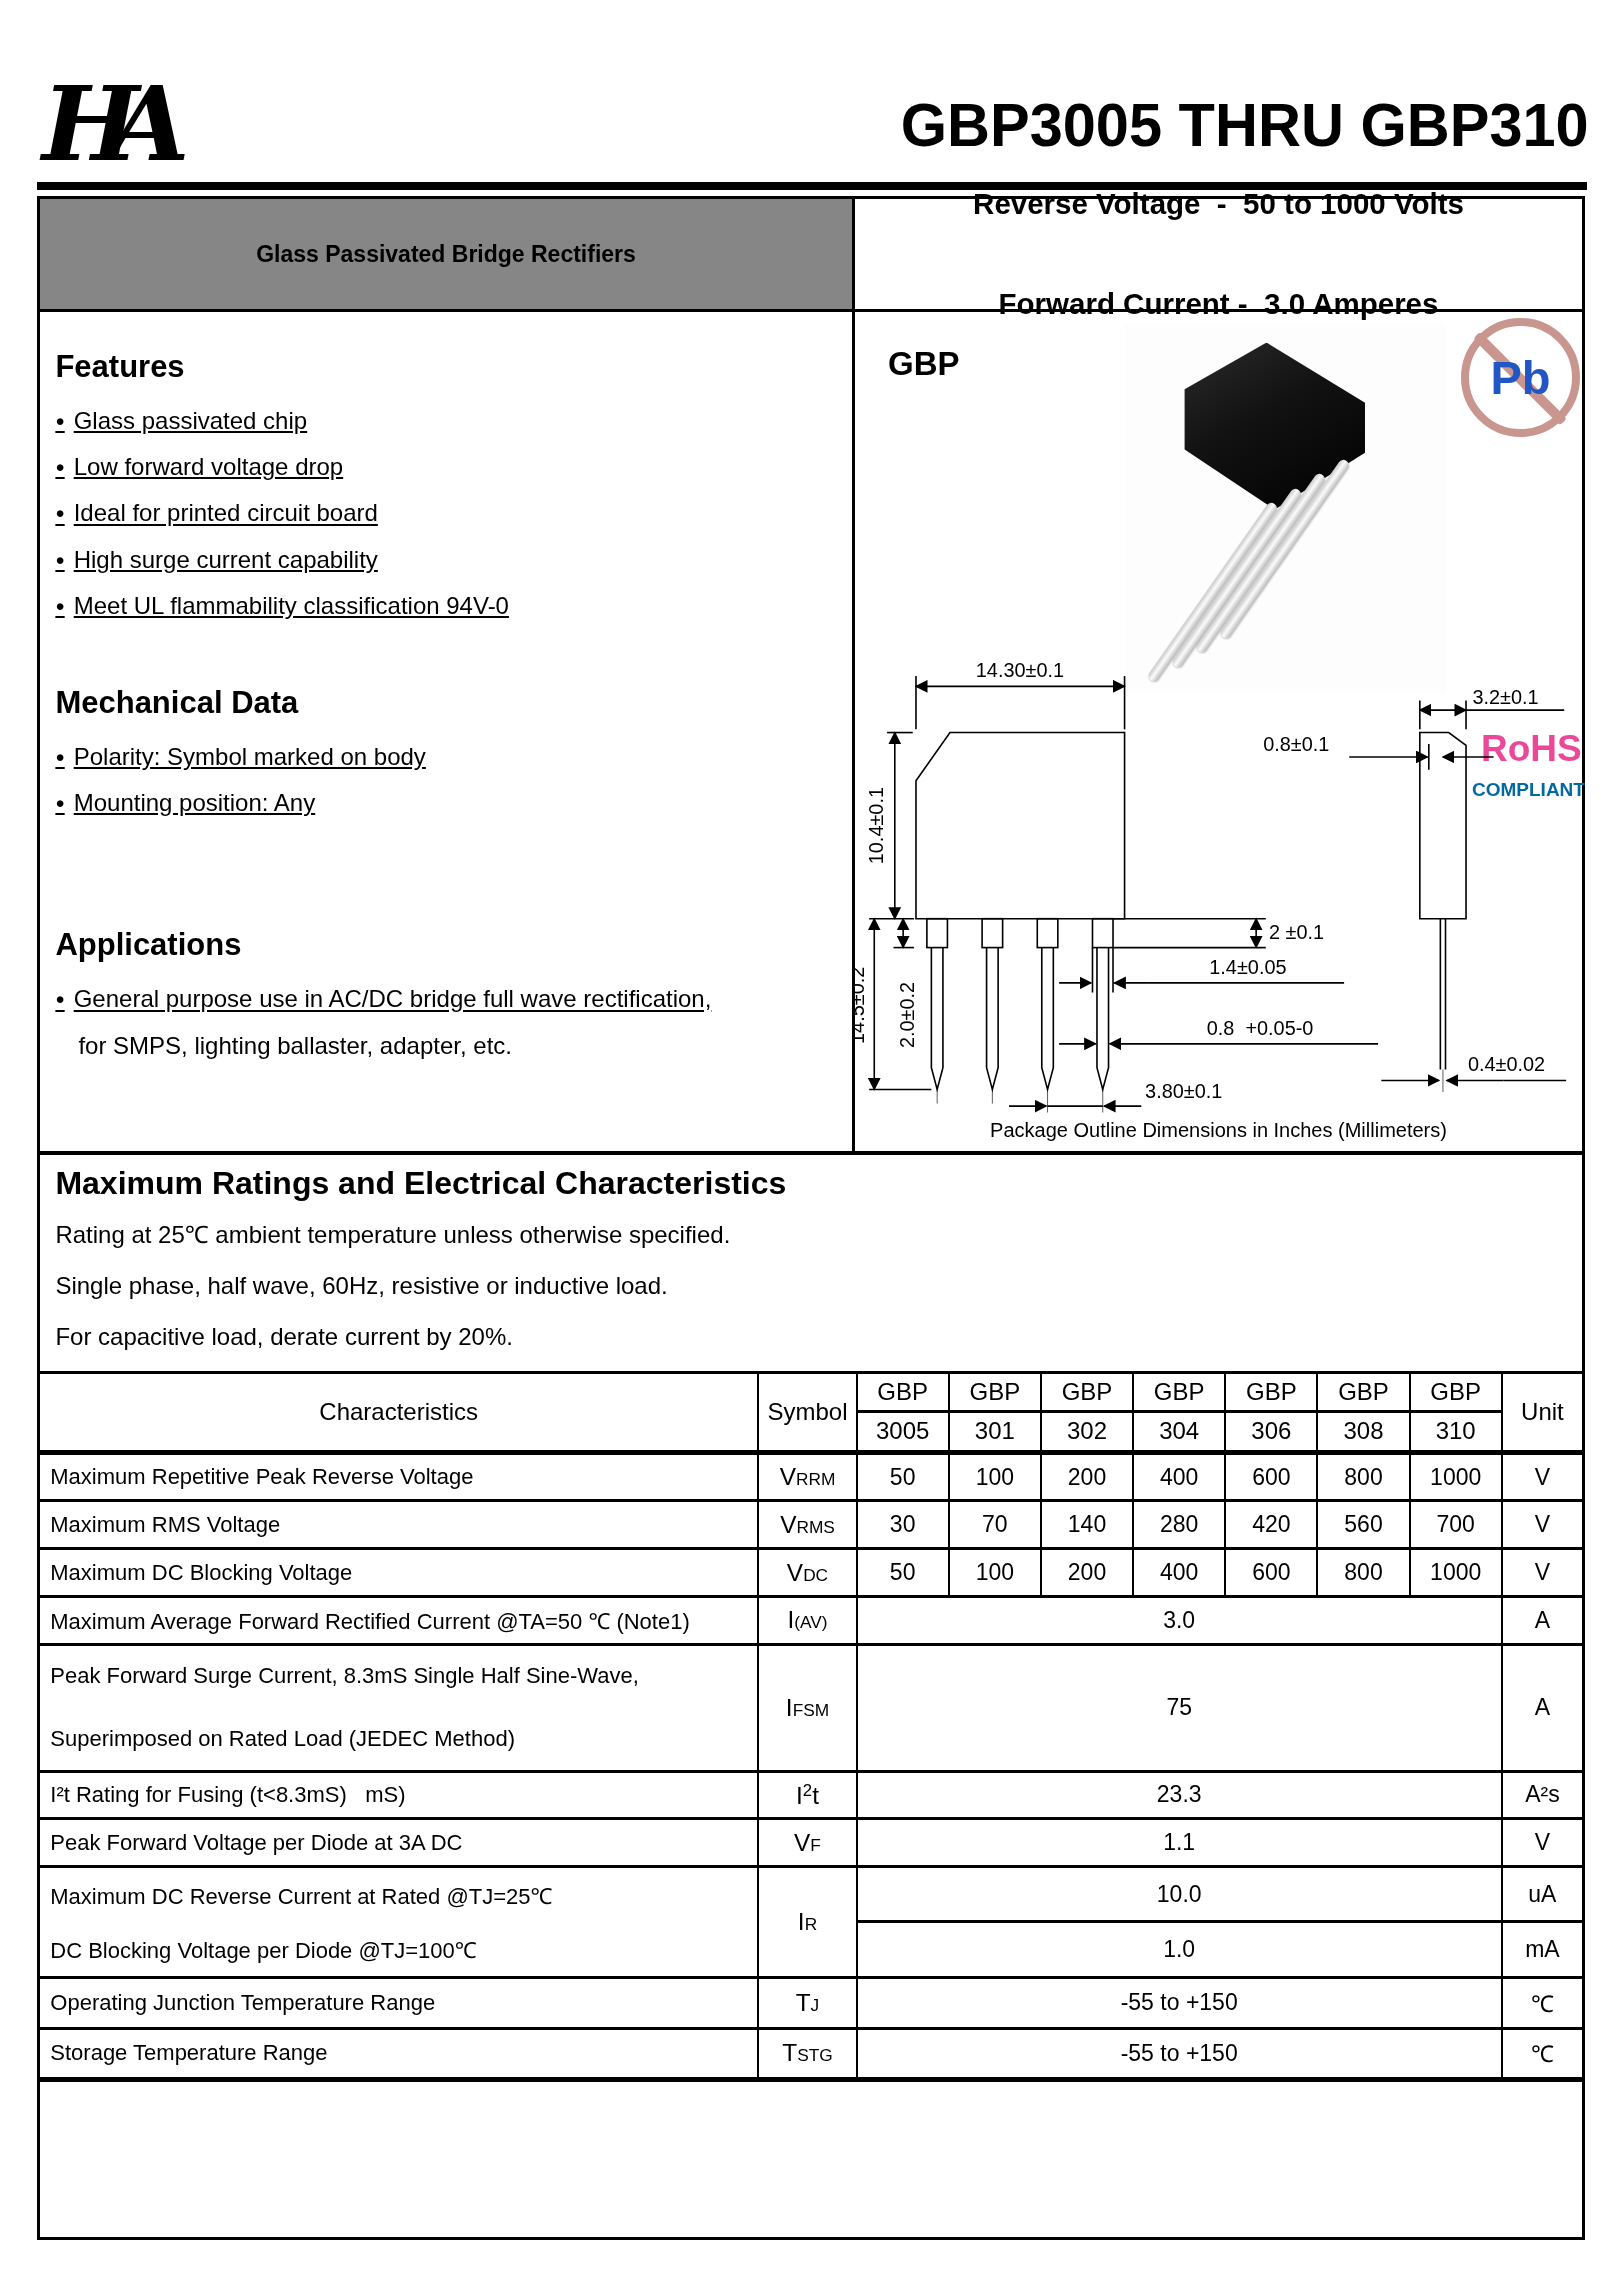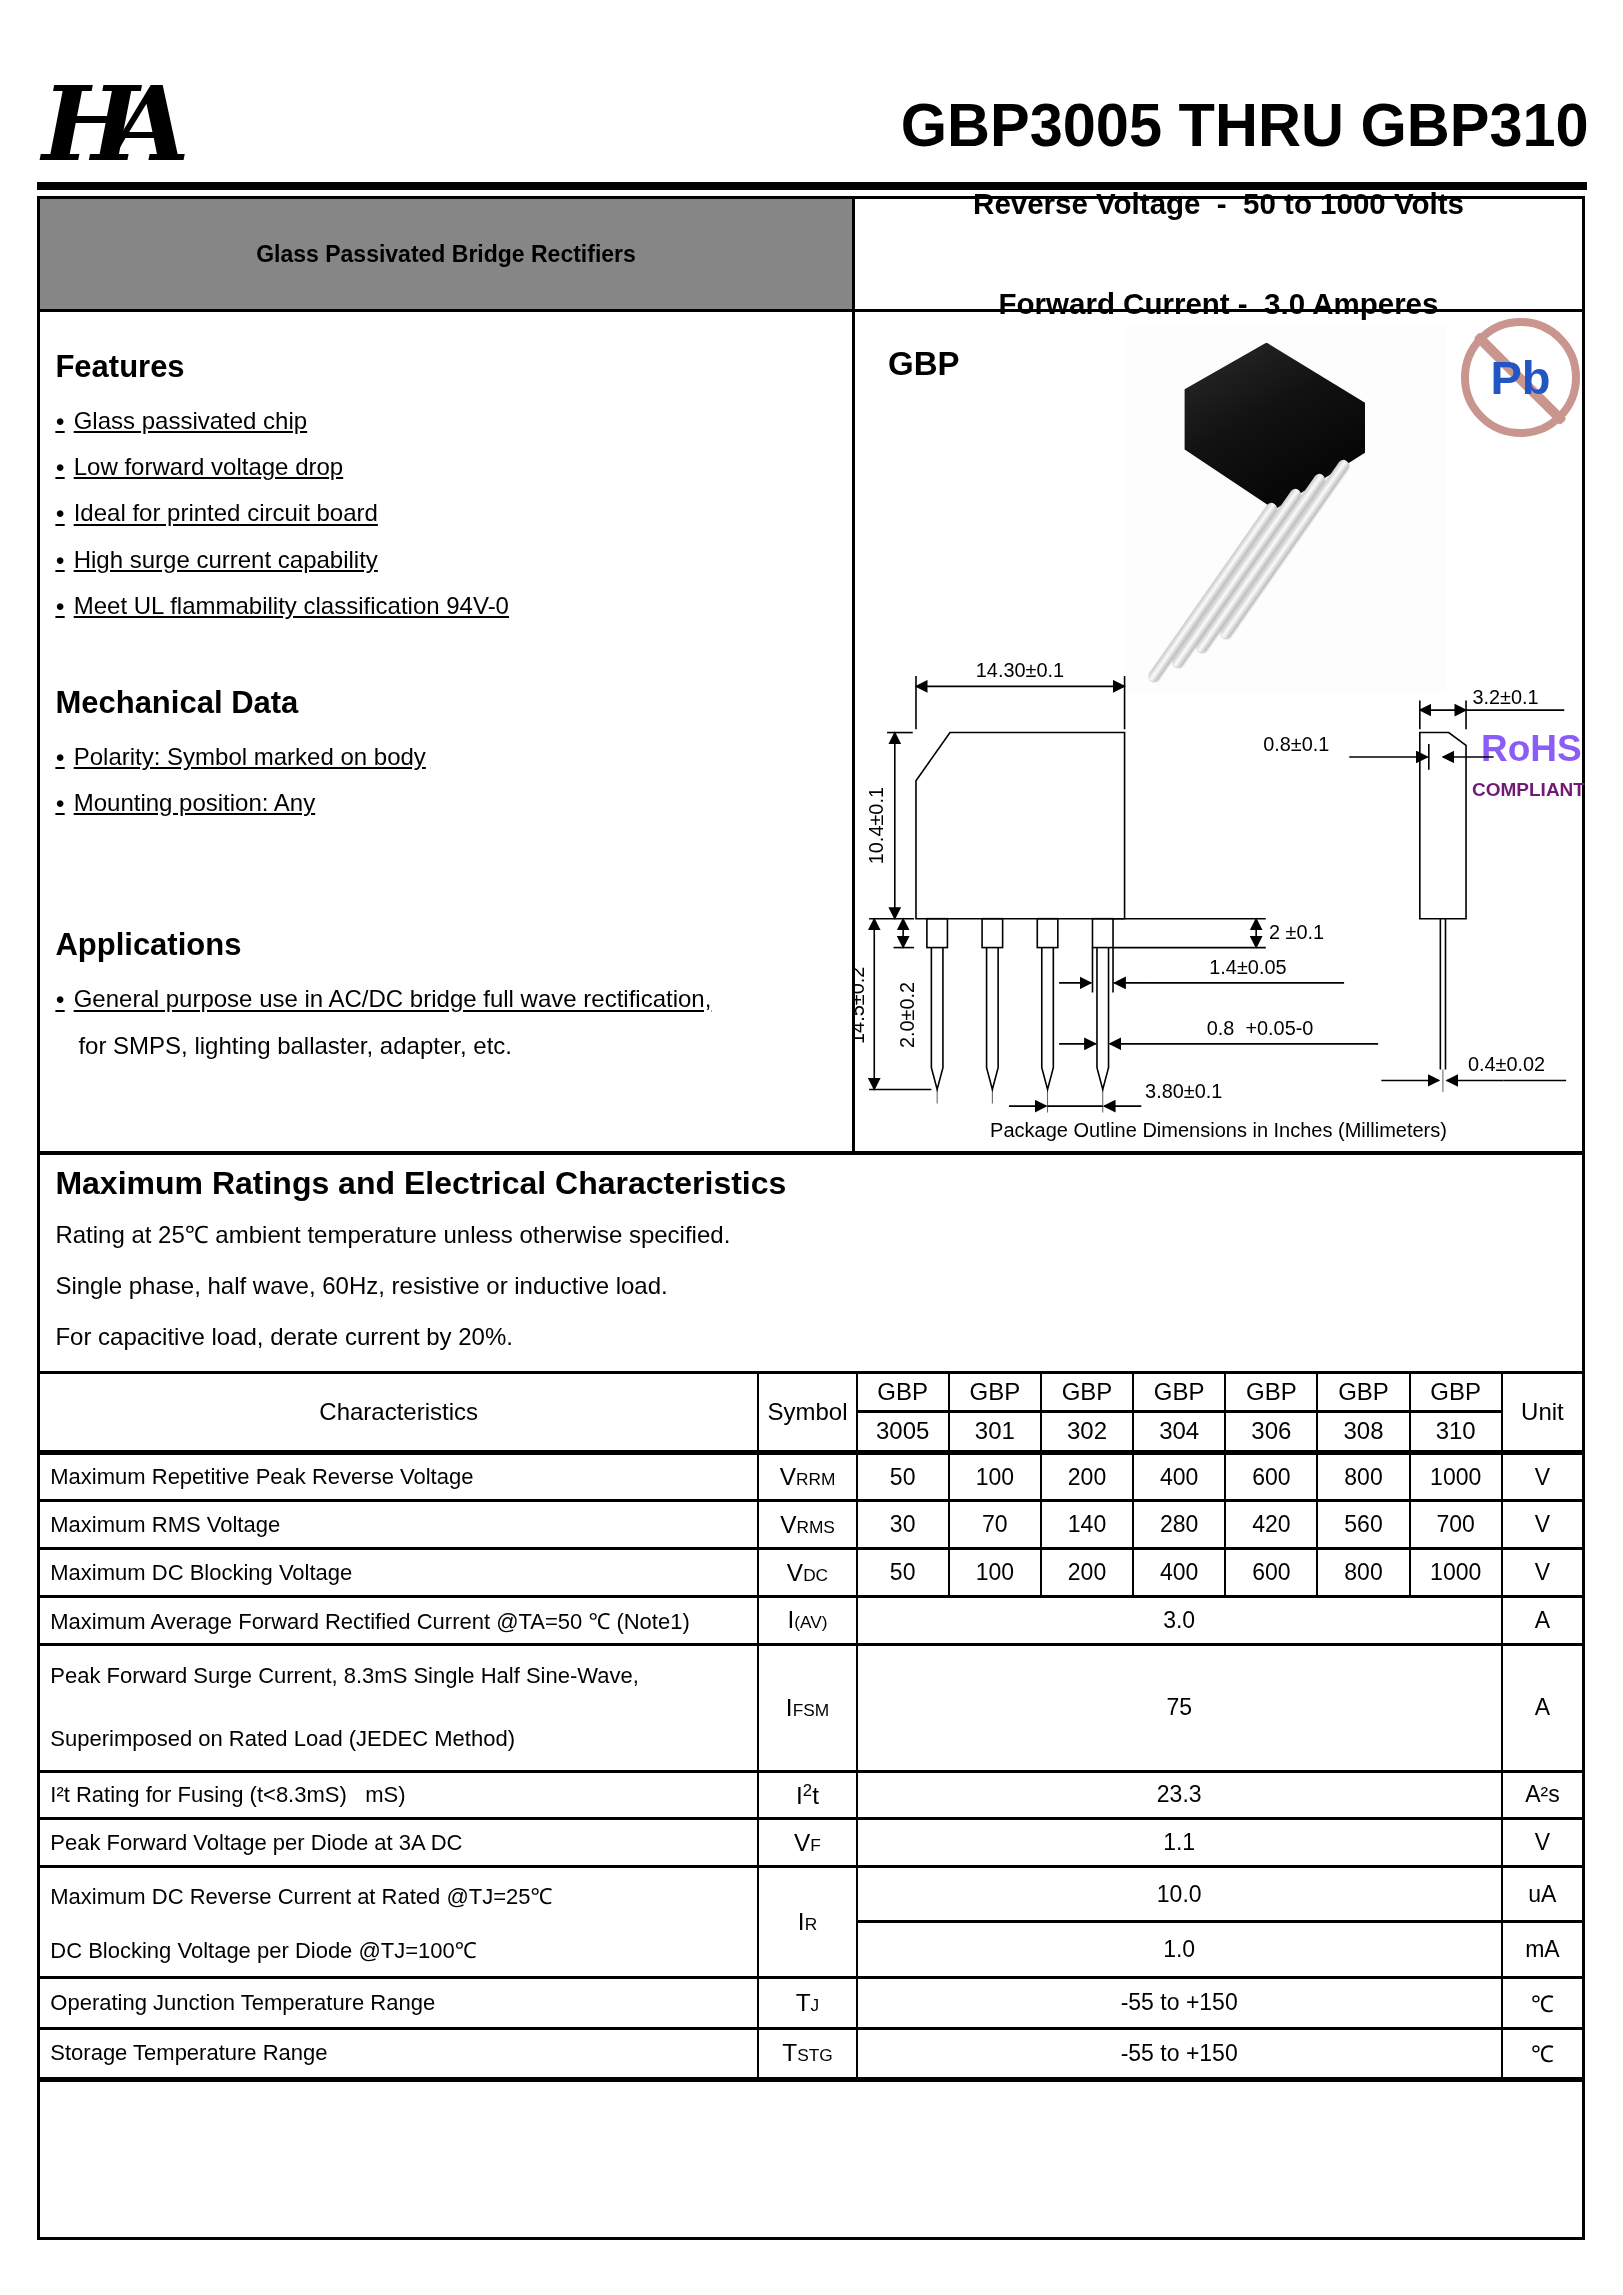--- a/index.html
+++ b/index.html
@@ -48,22 +48,22 @@
         box-shadow:0.6px 0.6px 1.9px rgba(0,0,0,.25);
         transform:rotate(35deg);transform-origin:50% 0;}
   .l1{left:144px;top:180px;} .l2{left:168px;top:166px;} .l3{left:192px;top:151px;} .l4{left:216px;top:137px;}
 
   .pb{position:absolute;left:606px;top:6.4px;width:103px;height:103px;border:8.3px solid #c9968f;
       border-radius:50%;}
   .pb-slash{position:absolute;left:calc(50% - 5.1px);top:-9.6px;width:10.3px;height:123px;
             background:#c9968f;transform:rotate(-45deg);border-radius:3.9px;}
   .pb-text{position:absolute;inset:0;display:flex;align-items:center;justify-content:center;
            font-size:47px;font-weight:bold;color:#2356c5;text-align:right;}
-  .rohs{position:absolute;left:626px;top:416px;font-size:37px;font-weight:bold;color:#8b5cf6;}
-  .compliant{position:absolute;left:617px;top:467px;font-size:19px;font-weight:bold;color:#701a75;}
+  .rohs{position:absolute;left:626px;top:416px;font-size:37px;font-weight:bold;color:#ec4899;}
+  .compliant{position:absolute;left:617px;top:467px;font-size:19px;font-weight:bold;color:#0369a1;}
 
   .drawing{position:absolute;left:0;top:337px;width:724px;height:472px;}
   .drawing text{font-family:"Liberation Sans",sans-serif;font-size:31px;fill:#000;}
   .caption{position:absolute;left:0;top:807px;width:100%;text-align:center;font-size:20px;}
 
   
   .ratings{padding:10.3px 0 0 15.4px;}
   .ratings h2{font-size:32px;font-weight:bold;margin:0;}
   .note{font-size:24px;line-height:51px;}
   .notes{margin-top:6.4px;}

